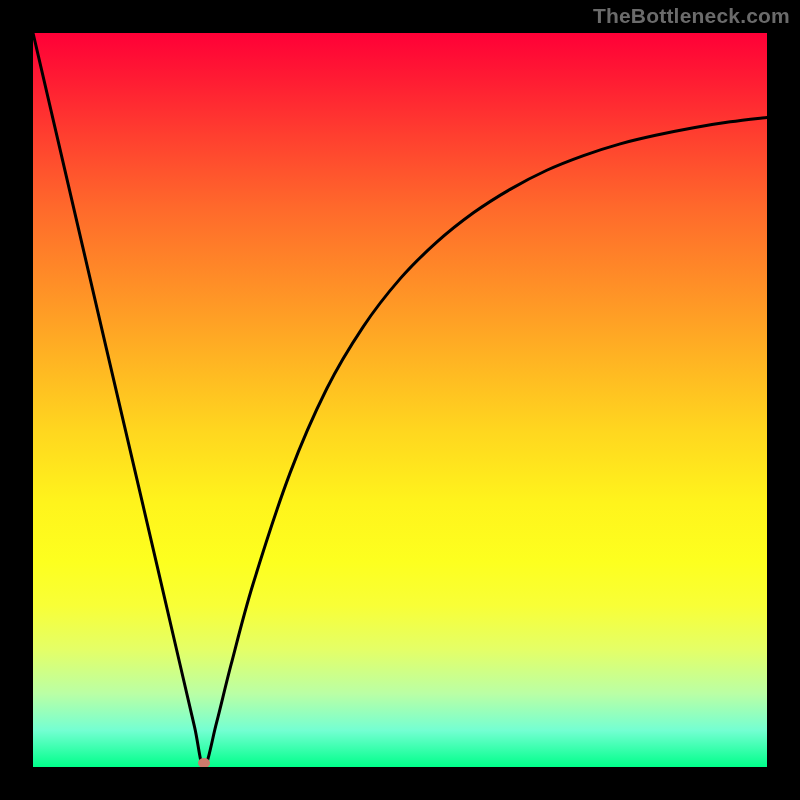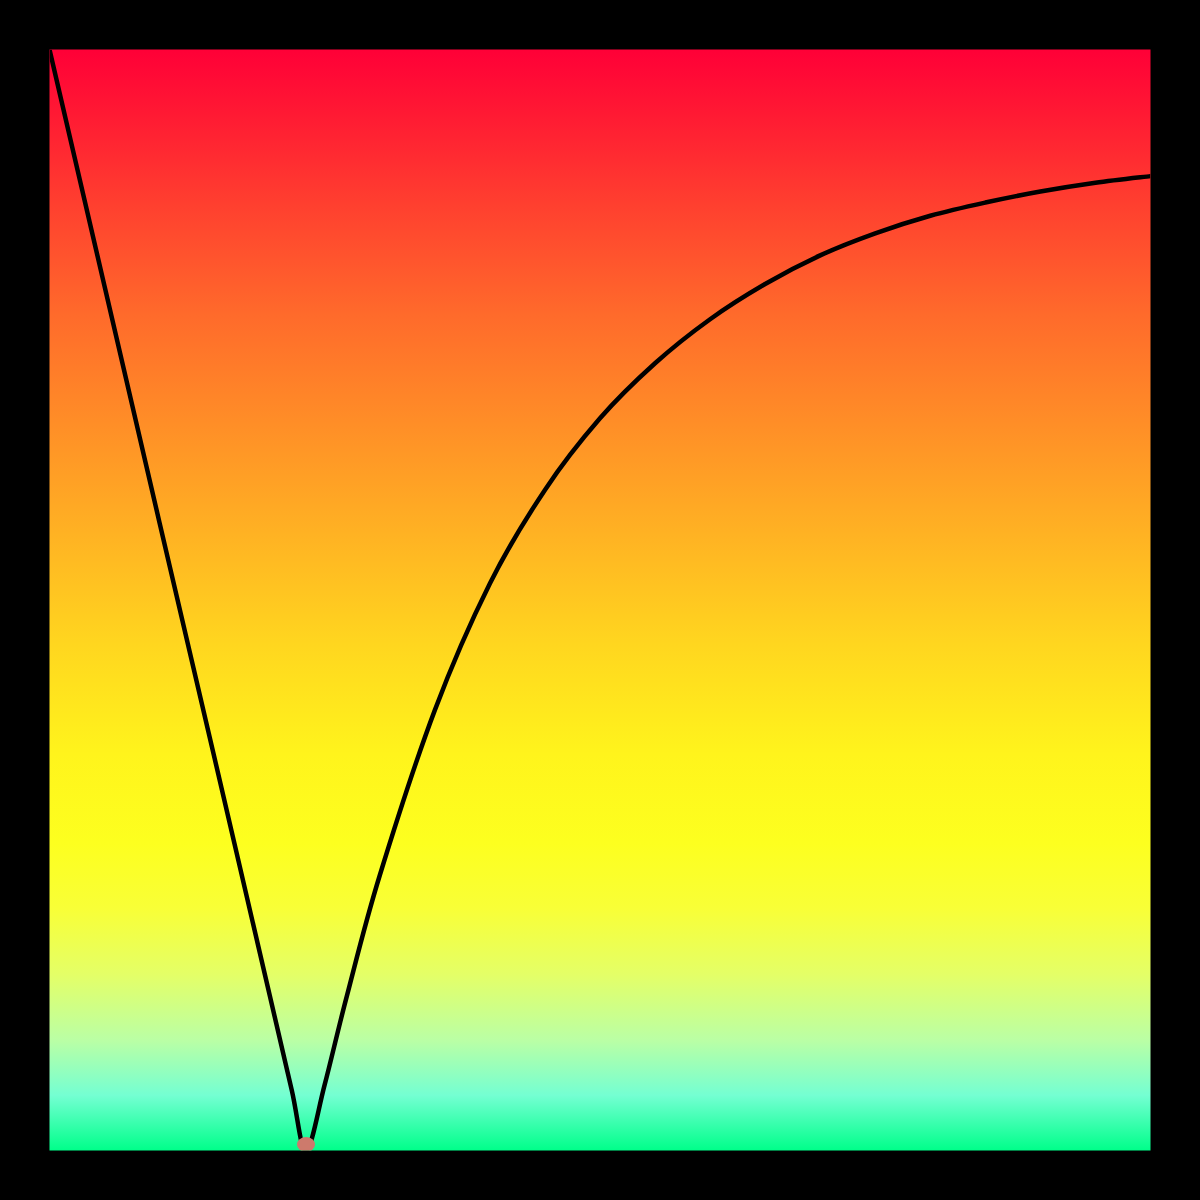--- a/index.html
+++ b/index.html
@@ -70,13 +70,14 @@
 
 <div class="frame">
 
   <div class="plot-area">
     <svg class="curve" viewBox="0 0 734 734" preserveAspectRatio="none">
       <path id="curve-path" fill="none" stroke="#000000" stroke-width="3" stroke-linejoin="round" stroke-linecap="round" d="M 0.00 0.00 C 6.12 26.30, 24.47 105.21, 36.70 157.81 C 48.93 210.41, 61.17 263.14, 73.40 315.62 C 85.63 368.10, 97.87 420.21, 110.10 472.70 C 122.33 525.18, 138.24 593.68, 146.80 630.51 C 155.36 667.33, 157.44 676.38, 161.48 693.63 C 165.52 710.88, 167.35 734.61, 171.02 734.00 C 174.69 733.39, 178.97 707.09, 183.50 689.96 C 188.03 672.83, 192.06 654.48, 198.18 631.24 C 204.30 608.00, 210.41 582.31, 220.20 550.50 C 229.99 518.69, 244.67 472.82, 256.90 440.40 C 269.13 407.98, 281.37 380.46, 293.60 355.99 C 305.83 331.52, 318.07 311.95, 330.30 293.60 C 342.53 275.25, 354.77 259.96, 367.00 245.89 C 379.23 231.82, 391.47 220.20, 403.70 209.19 C 415.93 198.18, 428.17 188.64, 440.40 179.83 C 452.63 171.02, 464.87 163.44, 477.10 156.34 C 489.33 149.25, 501.57 142.89, 513.80 137.26 C 526.03 131.63, 538.27 126.98, 550.50 122.58 C 562.73 118.17, 574.97 114.26, 587.20 110.83 C 599.43 107.41, 611.67 104.72, 623.90 102.03 C 636.13 99.33, 648.37 96.89, 660.60 94.69 C 672.83 92.48, 685.07 90.53, 697.30 88.81 C 709.53 87.10, 727.88 85.14, 734.00 84.41"></path>
     </svg>
     <div class="marker" id="min-marker" style="left: 171.022px; top: 730.33px; background: rgb(205, 122, 108);"></div>
   </div>
 
+  <div class="watermark">TheBottleneck.com</div>
 </div>
 
 </body></html>

